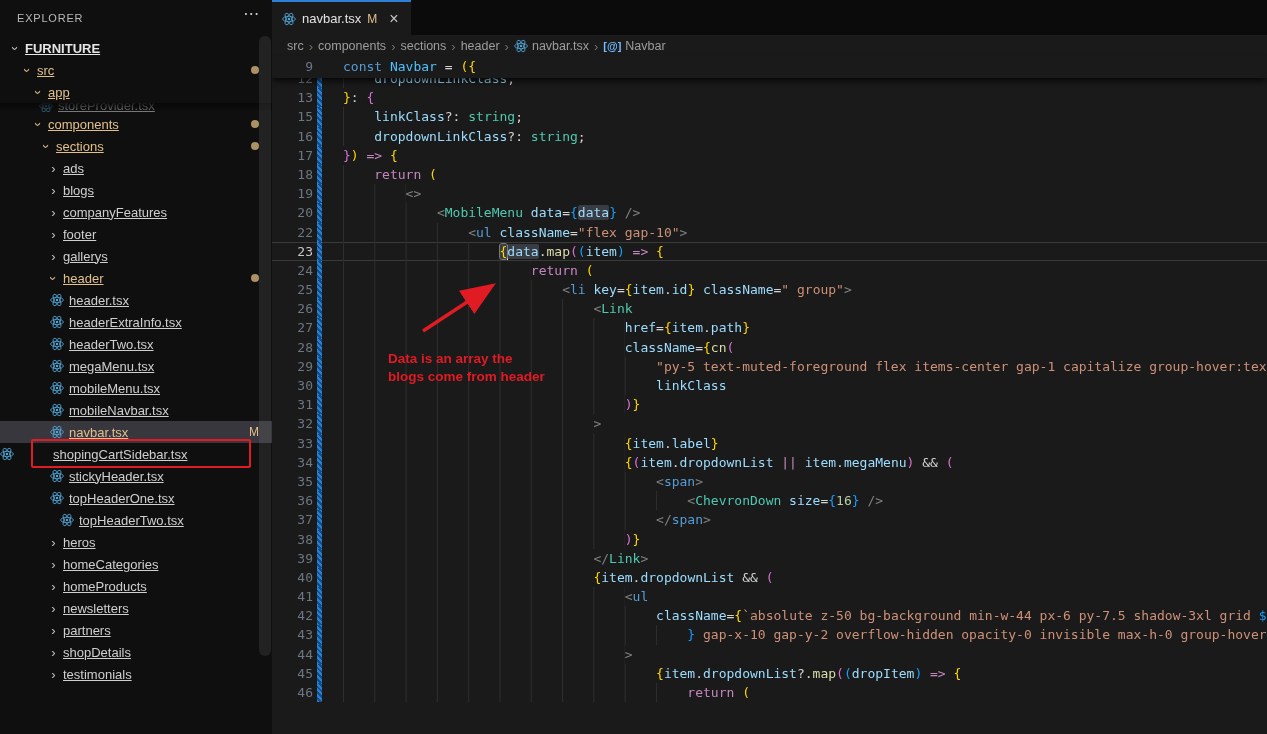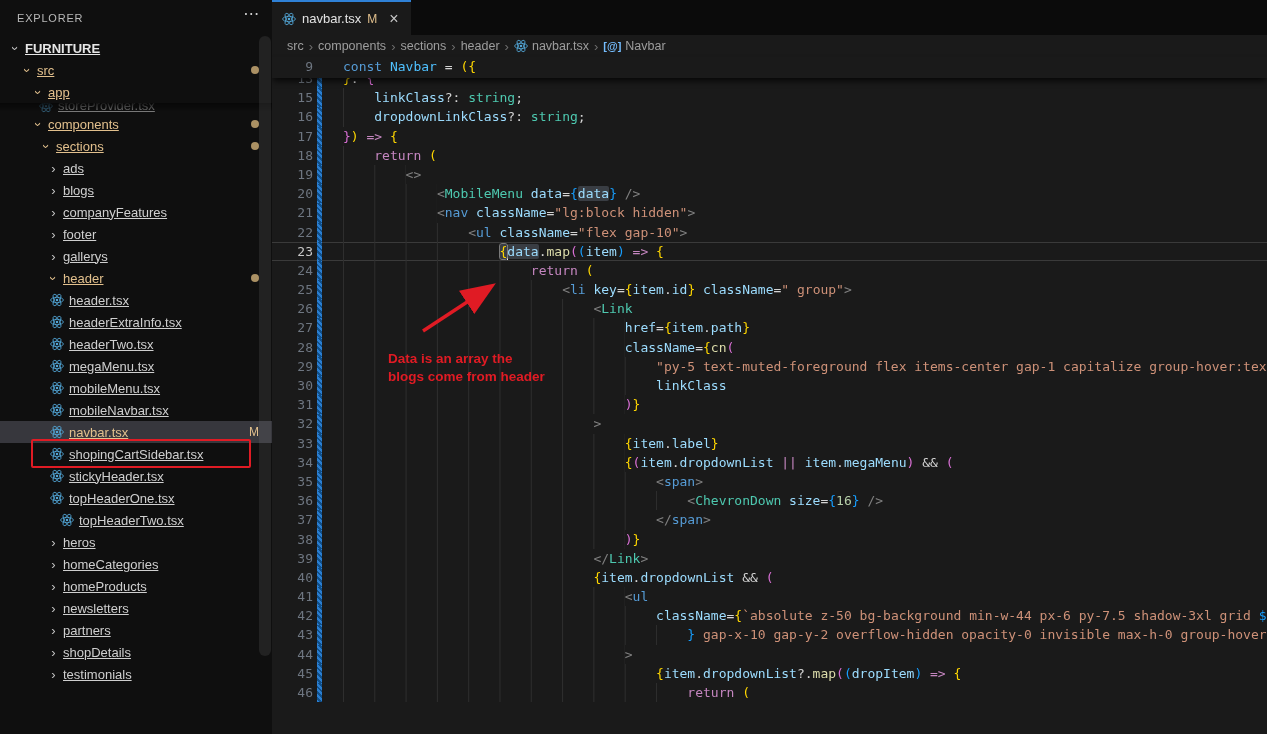--- a/index.html
+++ b/index.html
@@ -249,21 +249,21 @@
               <ellipse rx="10" ry="4.2" transform="rotate(60)"></ellipse>
               <ellipse rx="10" ry="4.2" transform="rotate(120)"></ellipse>
             </g>
           </svg>
         </span>
         <span class="tlabel">navbar.tsx</span>
         <span class="tright">
           <span class="badge">M</span>
         </span>
       </div>
-      <div class="trow" style="padding-left: 50px;">
+      <div class="trow" style=" gap: 34px;">
         <span class="ficon">
           <svg viewBox="-11 -11 22 22" width="14" height="14">
             <circle r="2" fill="#53a7d8"></circle>
             <g stroke="#53a7d8" fill="none" stroke-width="1.3">
               <ellipse rx="10" ry="4.2"></ellipse>
               <ellipse rx="10" ry="4.2" transform="rotate(60)"></ellipse>
               <ellipse rx="10" ry="4.2" transform="rotate(120)"></ellipse>
             </g>
           </svg>
         </span>
@@ -402,28 +402,28 @@
       <span class="bsep">›</span>
       <span class="bitem">
         <span class="bsym">[@]</span>
         <span>Navbar</span>
       </span>
     </div>
   <div id="sticky">
       <div class="cline"><span class="ln">9</span><span class="mod nomod"></span><span class="lc"><span class="kw">const </span><span class="cnst">Navbar</span><span class="pl"> = </span><span class="b1">({</span></span></div>
     </div>
   <div id="code">
+      <div class="cline"><span class="ln">12</span><span class="mod"></span><span class="lc"><span class="ind" style="width: 4ch;"></span><span class="var">dropdownLinkClass</span><span class="pl">,</span></span></div>
       <div class="cline"><span class="ln">13</span><span class="mod"></span><span class="lc"><span class="b1">}</span><span class="pl">: </span><span class="b2">{</span></span></div>
       <div class="cline"><span class="ln">15</span><span class="mod"></span><span class="lc"><span class="ind" style="width: 4ch;"></span><span class="var">linkClass</span><span class="pl">?: </span><span class="type">string</span><span class="pl">;</span></span></div>
       <div class="cline"><span class="ln">16</span><span class="mod"></span><span class="lc"><span class="ind" style="width: 4ch;"></span><span class="var">dropdownLinkClass</span><span class="pl">?: </span><span class="type">string</span><span class="pl">;</span></span></div>
       <div class="cline"><span class="ln">17</span><span class="mod"></span><span class="lc"><span class="b2">}</span><span class="b1">)</span><span class="pl"> </span><span class="ctl">=&gt;</span><span class="pl"> </span><span class="b1">{</span></span></div>
       <div class="cline"><span class="ln">18</span><span class="mod"></span><span class="lc"><span class="ind" style="width: 4ch;"></span><span class="ctl">return</span><span class="pl"> </span><span class="b1">(</span></span></div>
       <div class="cline"><span class="ln">19</span><span class="mod"></span><span class="lc"><span class="ind" style="width: 8ch;"></span><span class="pun">&lt;&gt;</span></span></div>
       <div class="cline"><span class="ln">20</span><span class="mod"></span><span class="lc"><span class="ind" style="width: 12ch;"></span><span class="pun">&lt;</span><span class="comp">MobileMenu</span><span class="pl"> </span><span class="var">data</span><span class="pl">=</span><span class="b3">{</span><span class="var hl">data</span><span class="b3">}</span><span class="pl"> </span><span class="pun">/&gt;</span></span></div>
-      <div class="cline"><span class="ln">21</span><span class="mod"></span><span class="lc"><span class="ind" style="width: 12ch;"></span><span class="pun">&lt;</span><span class="tag">nav</span><span class="pl"> </span><span class="var">className</span><span class="pl">=</span><span class="str">"lg:block hidden"</span><span class="pun">&gt;</span></span></div>
       <div class="cline"><span class="ln">22</span><span class="mod"></span><span class="lc"><span class="ind" style="width: 16ch;"></span><span class="pun">&lt;</span><span class="tag">ul</span><span class="pl"> </span><span class="var">className</span><span class="pl">=</span><span class="str">"flex gap-10"</span><span class="pun">&gt;</span></span></div>
       <div class="cline curl"><span class="ln">23</span><span class="mod"></span><span class="lc"><span class="ind" style="width: 20ch;"></span><span class="b1 hl brk">{</span><span class="cursor"></span><span class="var hl">data</span><span class="pl">.</span><span class="fn">map</span><span class="b2">(</span><span class="b3">(</span><span class="var">item</span><span class="b3">)</span><span class="pl"> </span><span class="ctl">=&gt;</span><span class="pl"> </span><span class="b1">{</span></span></div>
       <div class="cline"><span class="ln">24</span><span class="mod"></span><span class="lc"><span class="ind" style="width: 24ch;"></span><span class="ctl">return</span><span class="pl"> </span><span class="b1">(</span></span></div>
       <div class="cline"><span class="ln">25</span><span class="mod"></span><span class="lc"><span class="ind" style="width: 28ch;"></span><span class="pun">&lt;</span><span class="tag">li</span><span class="pl"> </span><span class="var">key</span><span class="pl">=</span><span class="b1">{</span><span class="var">item</span><span class="pl">.</span><span class="var">id</span><span class="b1">}</span><span class="pl"> </span><span class="var">className</span><span class="pl">=</span><span class="str">" group"</span><span class="pun">&gt;</span></span></div>
       <div class="cline"><span class="ln">26</span><span class="mod"></span><span class="lc"><span class="ind" style="width: 32ch;"></span><span class="pun">&lt;</span><span class="comp">Link</span></span></div>
       <div class="cline"><span class="ln">27</span><span class="mod"></span><span class="lc"><span class="ind" style="width: 36ch;"></span><span class="var">href</span><span class="pl">=</span><span class="b1">{</span><span class="var">item</span><span class="pl">.</span><span class="var">path</span><span class="b1">}</span></span></div>
       <div class="cline"><span class="ln">28</span><span class="mod"></span><span class="lc"><span class="ind" style="width: 36ch;"></span><span class="var">className</span><span class="pl">=</span><span class="b1">{</span><span class="fn">cn</span><span class="b2">(</span></span></div>
       <div class="cline"><span class="ln">29</span><span class="mod"></span><span class="lc"><span class="ind" style="width: 40ch;"></span><span class="str">"py-5 text-muted-foreground flex items-center gap-1 capitalize group-hover:text-s</span></span></div>
       <div class="cline"><span class="ln">30</span><span class="mod"></span><span class="lc"><span class="ind" style="width: 40ch;"></span><span class="var">linkClass</span></span></div>
       <div class="cline"><span class="ln">31</span><span class="mod"></span><span class="lc"><span class="ind" style="width: 36ch;"></span><span class="b2">)</span><span class="b1">}</span></span></div>

